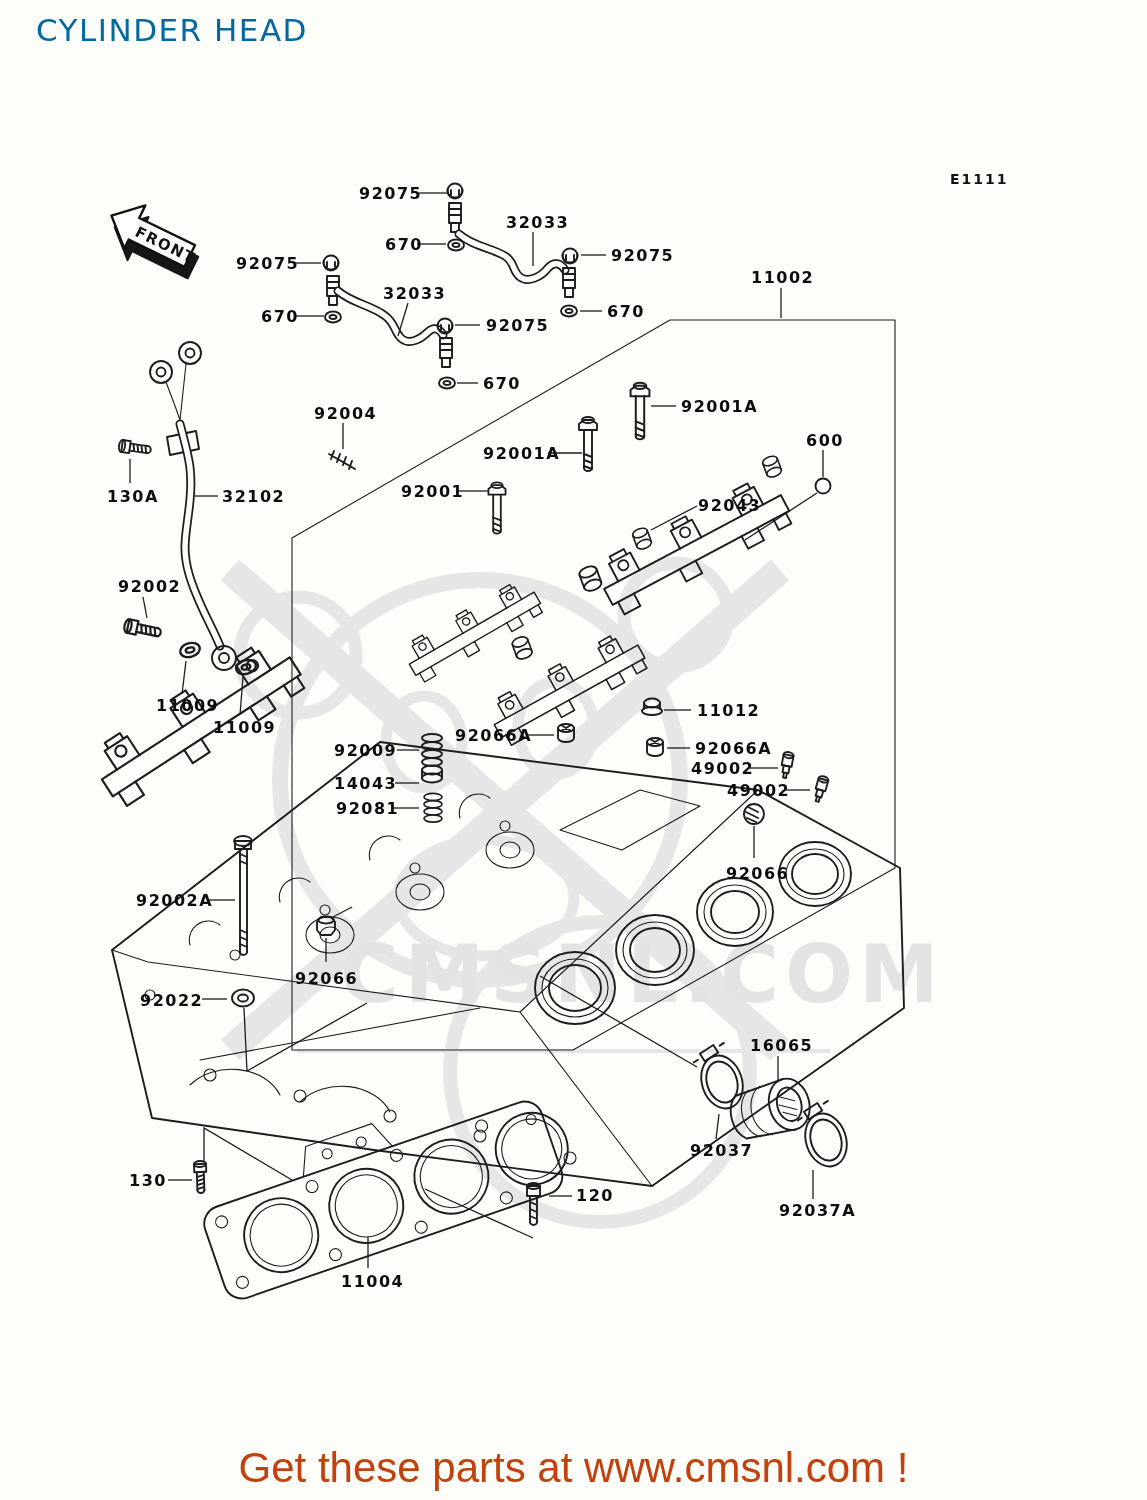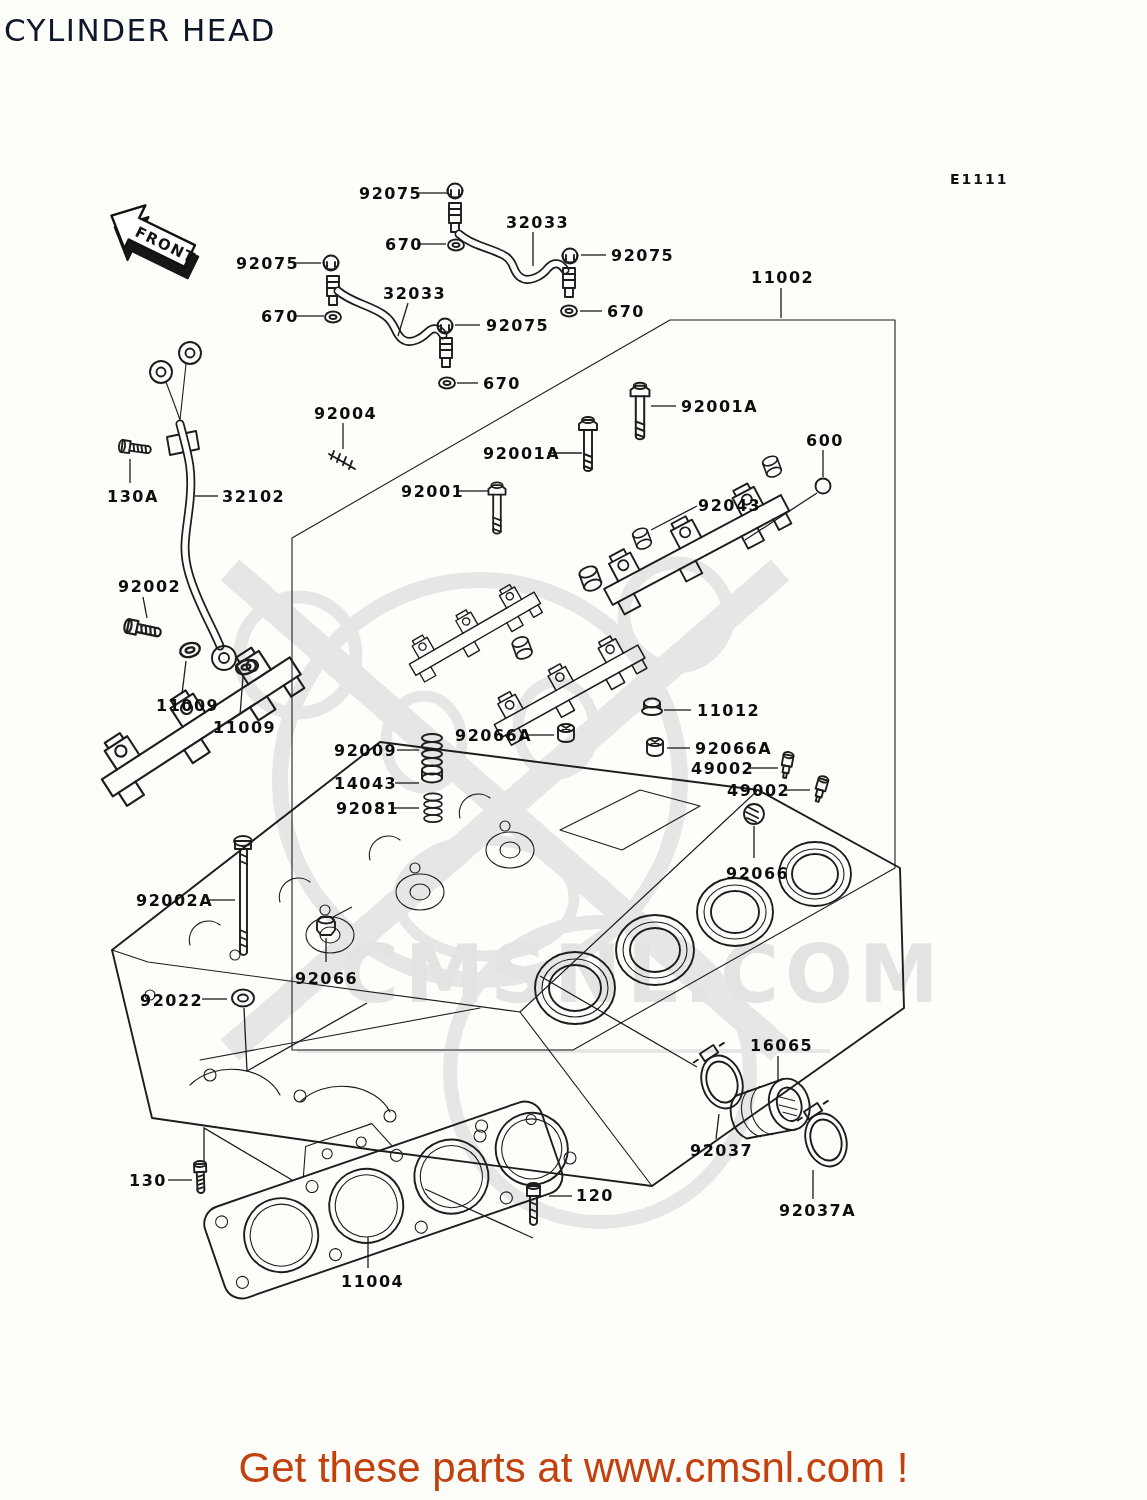--- a/index.html
+++ b/index.html
@@ -1,18 +1,18 @@
 <!DOCTYPE html>
 <html><head>
 <meta charset="utf-8">
 <style>
   html,body{margin:0;padding:0;background:#fdfdfa;}
   .stage{position:relative;width:1147px;height:1500px;background:#fdfdfa;
          font-family:"DejaVu Sans",sans-serif;overflow:hidden;}
-  .page-title{position:absolute;left:4px;top:12px;font-size:31px;color:#0f172a;
+  .page-title{position:absolute;left:36px;top:12px;font-size:31px;color:#0369a1;
               letter-spacing:1.5px;font-family:"DejaVu Sans",sans-serif;}
   .footer{position:absolute;left:0;top:1444px;width:100%;text-align:center;
           font-size:42px;color:#c2410c;font-family:"Liberation Sans",sans-serif;}
   svg{position:absolute;left:0;top:0;}
   text.lbl{font-family:"DejaVu Sans",sans-serif;font-size:16px;font-weight:bold;
            letter-spacing:1.5px;fill:#0d0d0d;}
   text.code{font-family:"DejaVu Sans",sans-serif;font-size:14px;font-weight:bold;
             letter-spacing:2px;fill:#111;}
   .wm{stroke:#e6e6e6;fill:none;}
   .wmt{font-family:"DejaVu Sans",sans-serif;font-size:80px;font-weight:bold;

